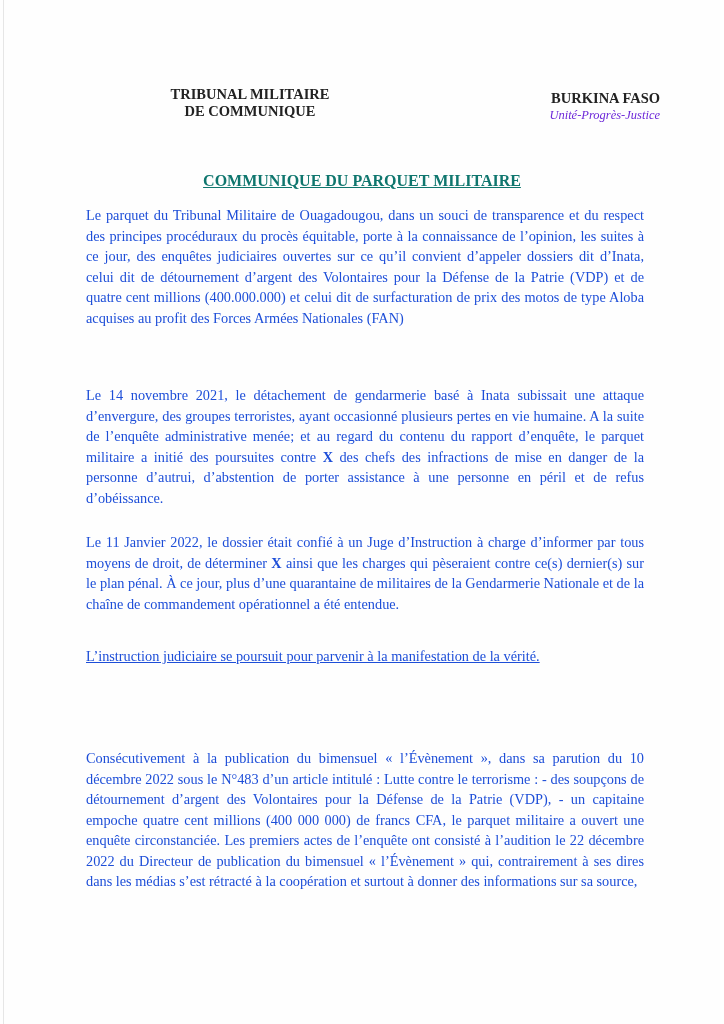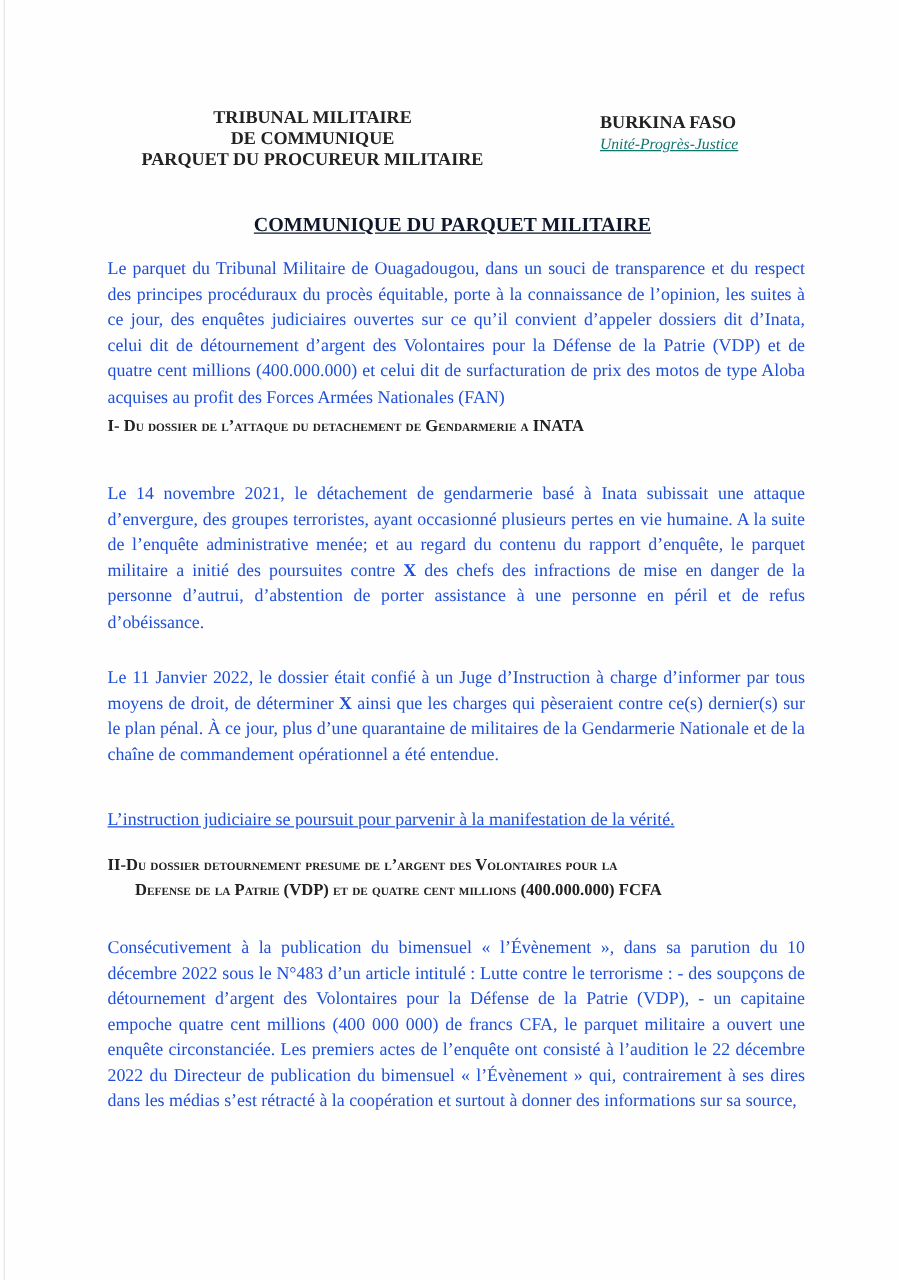--- a/index.html
+++ b/index.html
@@ -5,63 +5,57 @@
   html, body { margin: 0; padding: 0; background: #ffffff; }
   body {
     width: 724px; height: 1024px; overflow: hidden; position: relative;
     font-family: "Liberation Serif", serif; color: #1e1e1e;
   }
   .page { position: absolute; left: 0; top: 0; width: 720px; height: 1024px; background: #fefefe; }
   .edge { position: absolute; left: 3px; top: 0; width: 1px; height: 1024px; background: #e6e6e6; }
 
   .hdr-left { position: absolute; left: 110px; top: 86px; width: 280px; text-align: center;
     font-weight: bold; font-size: 14.5px; line-height: 17px; color: #222; }
-  .hdr-right { position: absolute; left: 480px; top: 90px; width: 180px; text-align: left; }
+  .hdr-right { position: absolute; left: 480px; top: 90px; width: 180px; text-align: right; }
   .hdr-right .country { font-weight: bold; font-size: 14.5px; line-height: 17px; color: #222; }
-  .hdr-right .motto { font-style: italic; font-size: 12.5px; line-height: 16px; color: #0f766e; text-decoration: underline; }
+  .hdr-right .motto { font-style: italic; font-size: 12.5px; line-height: 16px; color: #6d28d9; }
 
   .title { position: absolute; left: 0; top: 172px; width: 724px; text-align: center;
-    font-weight: bold; font-size: 16px; text-decoration: underline; color: #0f172a; }
+    font-weight: bold; font-size: 16px; text-decoration: underline; color: #0f766e; }
 
   .para { position: absolute; left: 86px; width: 558px; font-size: 14.3px; line-height: 20.5px;
     text-align: justify; color: #1d4ed8; }
   .para b { font-weight: bold; }
   .section { position: absolute; left: 86px; width: 560px; font-weight: bold; font-size: 13.3px;
     line-height: 20px; font-variant: small-caps; color: #222; }
   .section.s2 { text-align: justify; }
   .section .l2 { display: block; padding-left: 22px; }
 </style>
 </head>
 <body>
 
 <div class="page">
   <div class="edge"></div>
 
   <div class="hdr-left">
     <div>TRIBUNAL MILITAIRE</div>
     <div>DE COMMUNIQUE</div>
-    <div>PARQUET DU PROCUREUR MILITAIRE</div>
   </div>
 
   <div class="hdr-right">
     <div class="country">BURKINA FASO</div>
     <div class="motto">Unité-Progrès-Justice</div>
   </div>
 
   <div class="title">COMMUNIQUE DU PARQUET MILITAIRE</div>
 
   <div class="para" style="top:205px;">Le parquet du Tribunal Militaire de Ouagadougou, dans un souci de transparence et du respect des principes procéduraux du procès équitable, porte à la connaissance de l’opinion, les suites à ce jour, des enquêtes judiciaires ouvertes sur ce qu’il convient d’appeler dossiers dit d’Inata, celui dit de détournement d’argent des Volontaires pour la Défense de la Patrie (VDP) et de quatre cent millions (400.000.000) et celui dit de surfacturation de prix des motos de type  Aloba acquises au profit des Forces Armées Nationales (FAN)</div>
 
-  <div class="section" style="top:331px;">I- Du dossier de l’attaque du detachement de Gendarmerie a INATA</div>
 
   <div class="para" style="top:385px;"><span>Le 14 novembre 2021, le détachement de gendarmerie basé à Inata subissait une attaque d’envergure, des groupes terroristes, ayant occasionné plusieurs pertes en vie humaine. A la suite de l’enquête administrative menée; et au regard du contenu du rapport d’enquête, le parquet militaire a initié des poursuites contre </span><b>X</b><span> des chefs des infractions de mise en danger de la personne d’autrui, d’abstention de porter assistance à une personne en péril et de refus d’obéissance.</span></div>
 
   <div class="para" style="top:532px;"><span>Le 11 Janvier 2022, le dossier était confié à un Juge d’Instruction à charge d’informer par tous moyens de droit, de déterminer </span><b>X</b><span> ainsi que les charges qui pèseraient contre ce(s) dernier(s) sur le plan pénal. À ce jour, plus d’une quarantaine de militaires de la Gendarmerie Nationale et de la chaîne de commandement opérationnel a été entendue.</span></div>
 
   <div class="para" style="top:646px;text-decoration:underline;">L’instruction judiciaire se poursuit pour parvenir à la manifestation de la vérité.</div>
 
-  <div class="section s2" style="top:682px;">
-    <span>II-Du dossier detournement presume de l’argent des Volontaires pour la</span>
-    <span class="l2">Defense de la Patrie (VDP) et de quatre cent millions (400.000.000) FCFA</span>
-  </div>
 
   <div class="para" style="top:748px;">Consécutivement à la publication du bimensuel « l’Évènement », dans sa parution du 10 décembre 2022 sous le N°483 d’un article intitulé : Lutte contre le terrorisme : - des soupçons de détournement d’argent des Volontaires pour la Défense de la Patrie (VDP), - un capitaine empoche quatre cent millions (400 000 000) de francs CFA, le parquet militaire a ouvert une enquête circonstanciée. Les premiers actes de l’enquête ont consisté à l’audition le 22 décembre 2022 du Directeur de publication du bimensuel « l’Évènement » qui, contrairement à ses dires dans les médias s’est rétracté à la coopération et surtout à donner des informations sur sa source,</div>
 </div>
 
 </body></html>

